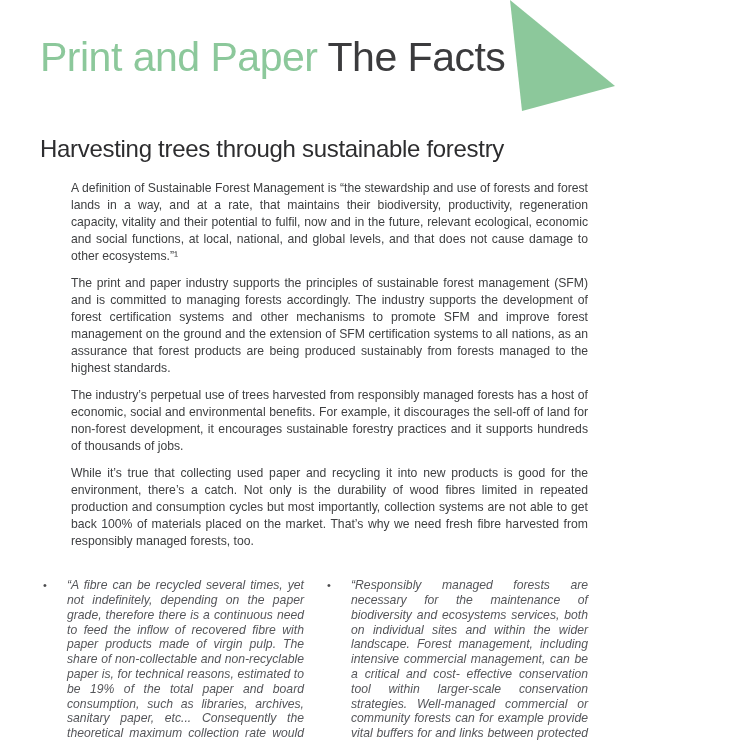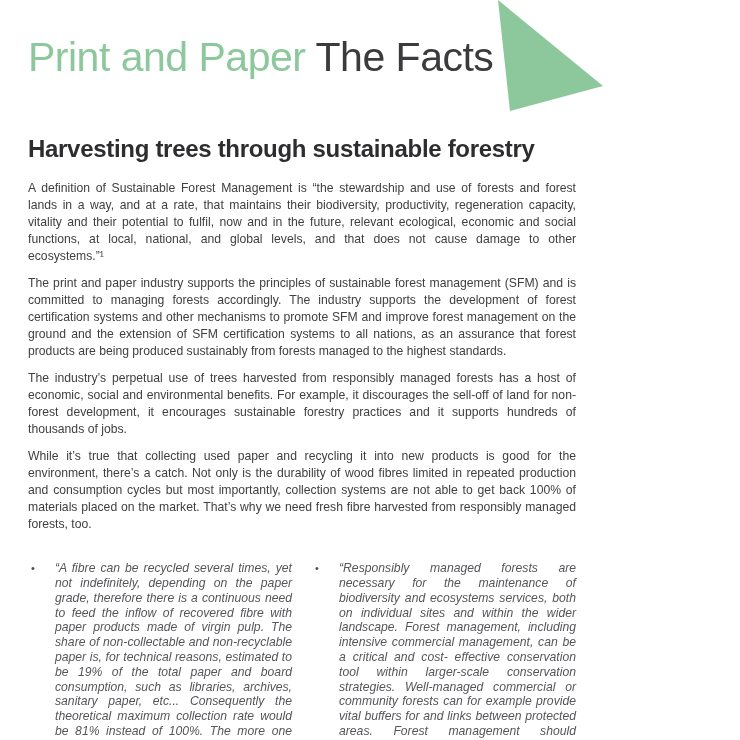--- a/index.html
+++ b/index.html
@@ -3,49 +3,50 @@
 <meta charset="utf-8">
 <style>
   html,body{margin:0;padding:0;background:#ffffff;}
   #page{
     position:relative;
     width:604px;height:740px;
     background:#ffffff;
     overflow:hidden;
     font-family:"Liberation Sans", sans-serif;
     color:#3f4042;
+    padding-left:12px;
   }
   .content{padding:0 28px;}
   .corner-triangle{position:absolute;top:0;right:0;}
   .title{
     padding-top:34px;
     font-size:41px;
     letter-spacing:-0.5px;
     line-height:1.15;
     font-weight:normal;
   }
   .title .green{color:#8cc89b;}
   .title .dark{color:#3b3b3d;}
   h2.subheading{
     margin:54px 0 0 0;
     font-size:24px;
-    font-weight:bold;
+    font-weight:normal;
     letter-spacing:-0.3px;
     color:#2d2d2f;
   }
   .intro p{
     margin:0 0 10px 0;
     font-size:12.2px;
     line-height:17px;
     text-align:justify;
     color:#3f4042;
     font-weight:bold;
     font-weight:600;
   }
-  .intro{margin-top:17px;}
+  .intro{margin-top:17px;margin-left:31px;}
   .intro p{font-weight:bold;font-weight:500;}
   .bullets{
     display:flex;
     gap:20px;
     margin-top:28px;
   }
   .col{flex:1;min-width:0;}
   .bullet{
     display:flex;
     margin-bottom:13px;

